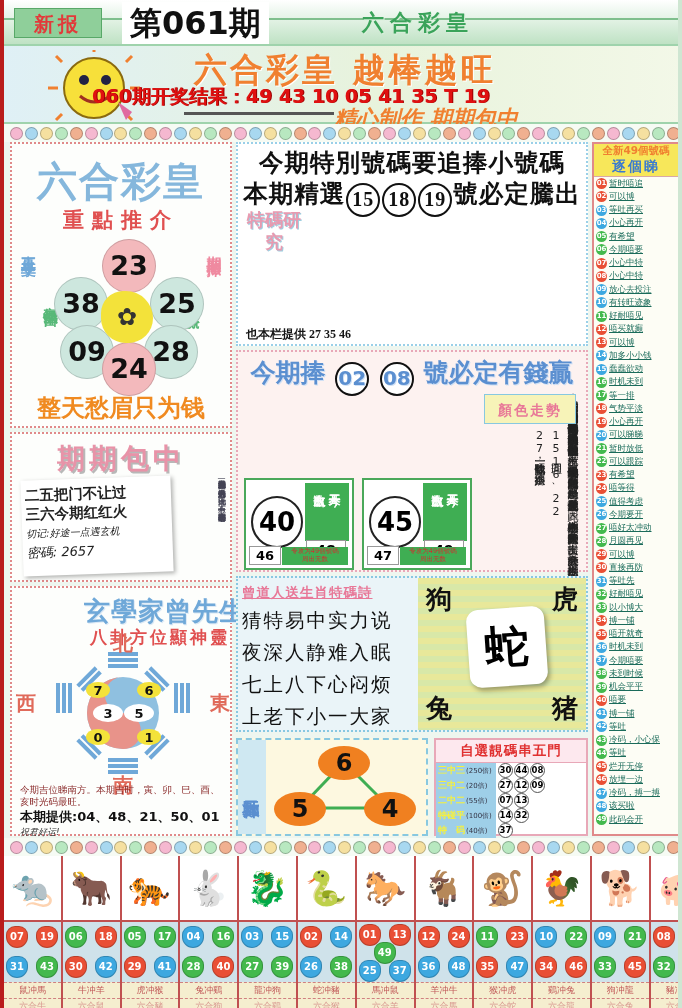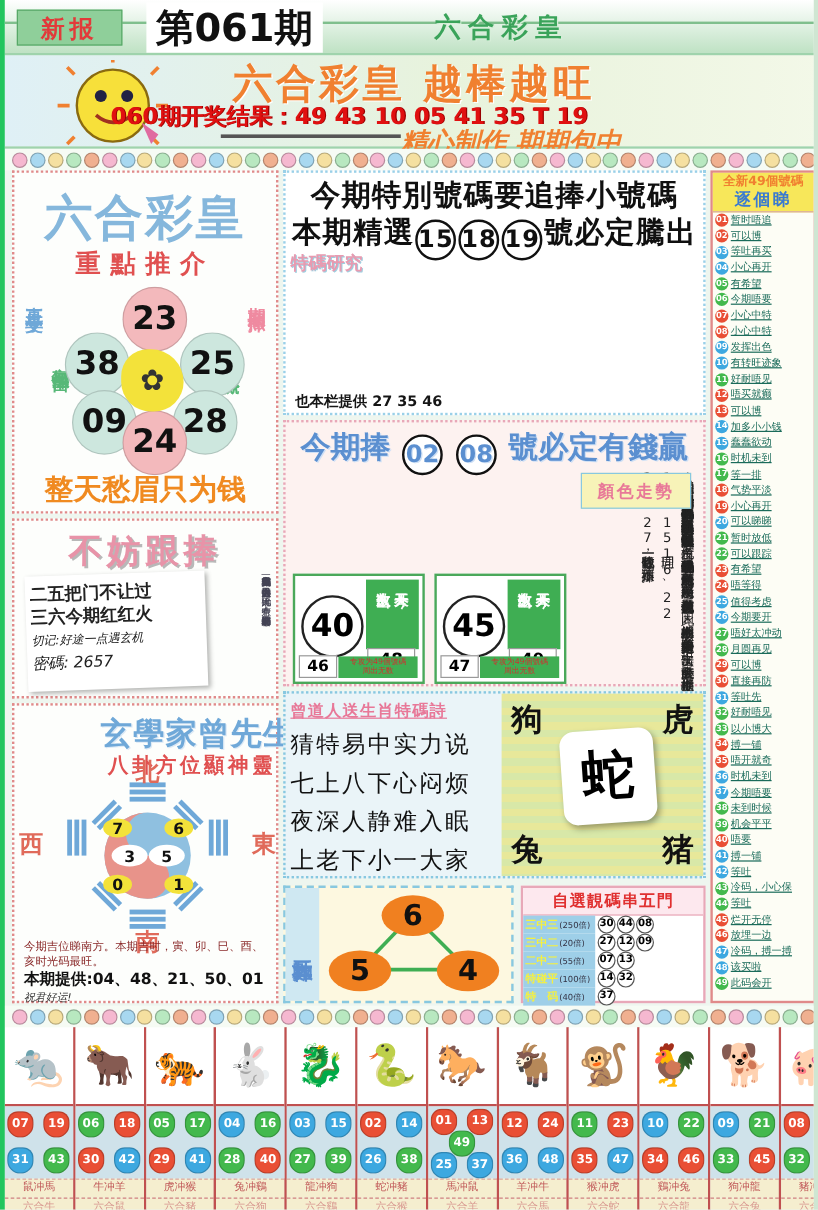--- a/index.html
+++ b/index.html
@@ -1,18 +1,18 @@
 <!DOCTYPE html>
 <html><head>
 <meta charset="utf-8">
 <style>
   html,body{margin:0;padding:0;}
   body{font-family:"DejaVu Sans",sans-serif;background:#dfe9e4;}
   #page{position:relative;width:682px;height:1008px;margin:0 auto;background:#eef6ef;overflow:hidden;
-        border-left:4px solid #22c55e;border-right:4px solid #cfe6d2;box-sizing:border-box;}
+        border-left:4px solid #b91c1c;border-right:4px solid #cfe6d2;box-sizing:border-box;}
   .abs{position:absolute;box-sizing:border-box;}
   .vtext{writing-mode:vertical-rl;text-orientation:upright;}
   
   #topbar{left:0;top:0;width:682px;height:44px;background:linear-gradient(#ffffff,#bfe2c4);}
   #brand-box{left:10px;top:8px;width:88px;height:30px;background:#8fcf9a;color:#e23a3a;font-weight:bold;
              font-size:20px;text-align:center;line-height:30px;letter-spacing:4px;border:1px solid #58a868;}
   #issue-no{left:118px;top:2px;font-size:32px;font-weight:bold;color:#111;background:#fff;padding:0 8px;}
   #masthead{left:358px;top:8px;font-size:22px;font-weight:bold;color:#3aa35a;letter-spacing:6px;
             text-shadow:1px 1px 0 #d7efd9;}
   .topline{height:3px;background:#7fbf8d;}
@@ -55,26 +55,26 @@
   #p-master{left:6px;top:586px;width:222px;height:250px;}
   #master-title{left:16px;top:6px;width:100%;text-align:right;font-size:26px;font-weight:bold;color:#6fa8d8;
                 letter-spacing:1px;text-shadow:1px 1px 0 #dce9f5;}
   #master-sub{left:0;top:38px;width:100%;text-align:right;font-size:17px;color:#e05050;font-weight:bold;letter-spacing:3px;}
   #bagua{left:26px;top:56px;width:170px;height:138px;}
   .dir{position:absolute;font-size:20px;font-weight:bold;color:#e06a5a;}
   #master-note{left:8px;top:196px;width:206px;font-size:9.5px;color:#8a2a2a;line-height:1.3;}
   #master-provide{font-size:13px;color:#111;font-weight:bold;}
   #master-wish{font-size:9px;color:#333;font-style:italic;}
   
-  #p-special{left:232px;top:142px;width:352px;height:204px;border-color:#9ad0e8;background:#fff;}
+  #p-special{left:232px;top:142px;width:352px;height:204px;border-color:#9ad0e8;background:#fff;font-family:Liberation Serif, serif;}
   .headline{text-align:center;font-weight:bold;color:#101010;font-size:24.5px;letter-spacing:1px;line-height:1.25;}
   .circ-num{display:inline-block;width:30px;height:30px;border:2px solid #111;border-radius:50%;background:#fff;
             font-size:20px;line-height:28px;text-align:center;vertical-align:-4px;margin:0 1px;font-weight:bold;}
-  #special-logo{left:4px;top:66px;width:64px;height:44px;font-size:15px;font-weight:bold;color:#e89ab0;
-                text-shadow:1px 1px 0 #9ecfe0;line-height:1.2;text-align:left;}
+  #special-logo{left:4px;top:66px;width:64px;height:44px;font-size:18px;font-weight:bold;color:#e89ab0;
+                text-shadow:1px 1px 0 #9ecfe0;line-height:1.2;text-align:center;}
   #special-body{left:6px;top:66px;width:340px;height:112px;font-size:11px;color:#151515;line-height:1.28;
                 text-align:justify;text-indent:68px;}
   #special-footer{left:8px;top:182px;font-size:12px;color:#151515;font-weight:bold;}
   #p-fortune{left:232px;top:350px;width:352px;height:222px;border-color:#e8a8b8;background:#fdf2f0;}
   #fortune-title{left:0;top:4px;width:100%;text-align:center;font-size:25px;font-weight:bold;color:#5b8fd0;
                  text-shadow:1px 1px 0 #cfe0f5;}
   #fortune-vtext{right:6px;top:40px;width:252px;height:172px;font-size:11px;color:#222;line-height:1.5;}
   #fortune-badge{right:10px;top:42px;width:92px;height:30px;background:#f7f3b8;border:1px solid #88c8e0;
                  color:#e87898;font-weight:bold;font-size:14px;text-align:center;line-height:30px;letter-spacing:2px;}
   #sboxes{left:6px;top:126px;display:flex;gap:8px;}
@@ -283,21 +283,21 @@
       <div class="fcirc f-teal" style="left:98px;top:38px;">25</div>
       <div class="fcirc f-teal" style="left:8px;top:86px;">09</div>
       <div class="fcirc f-teal" style="left:92px;top:86px;">28</div>
       <div class="fcirc f-pink" style="left:50px;top:103px;">24</div>
       <div id="fcenter">✿</div>
     </div>
     <div id="rec-footer" class="abs">整天愁眉只为钱</div>
   </div>
 
   <div id="p-insider" class="panel abs">
-    <div id="insider-title" class="abs">不妨跟捧</div>
+    <div id="insider-title" class="abs">期期包中</div>
     <div id="insider-note" class="abs">
       <div class="n-big">二五把门不让过</div>
       <div class="n-big">三六今期红红火</div>
       <div class="n-small">切记:好途一点遇玄机</div>
       <div class="n-small" style="font-size:13px;">密碼: 2657</div>
     </div>
     <div id="insider-side" class="vtext abs">本辑真码乃曾道人多年相交好友—香港马会之内部人士提供，准确无比，十有八中，诸位彩民朋友要细心加倍。</div>
   </div>
 
   <div id="p-master" class="panel abs">
@@ -418,22 +418,22 @@
             <div>周出无数</div>
           </div>
         </div>
       </div>
   </div>
 
   <div id="p-poem" class="panel abs">
     <div id="poem-left">
       <div id="poem-title">曾道人送生肖特碼詩</div>
       <div class="poem-line">猜特易中实力说</div>
+      <div class="poem-line">夜深人静难入眠</div>
       <div class="poem-line">七上八下心闷烦</div>
-      <div class="poem-line">夜深人静难入眠</div>
       <div class="poem-line">上老下小一大家</div>
     </div>
     <div id="poem-right">
       <div class="zcorner" style="left:8px;top:4px;">狗</div>
       <div class="zcorner" style="right:8px;top:4px;">虎</div>
       <div class="zcorner" style="left:8px;bottom:4px;">兔</div>
       <div class="zcorner" style="right:8px;bottom:4px;">猪</div>
       <div id="zcenter">蛇</div>
     </div>
   </div>
@@ -529,21 +529,21 @@
         <div class="rp-row">
           <span class="rp-ball c-red">07</span>
           <span class="rp-text">小心中特</span>
         </div>
         <div class="rp-row">
           <span class="rp-ball c-red">08</span>
           <span class="rp-text">小心中特</span>
         </div>
         <div class="rp-row">
           <span class="rp-ball c-blue">09</span>
-          <span class="rp-text">发挥出色</span>
+          <span class="rp-text">放心去投注</span>
         </div>
         <div class="rp-row">
           <span class="rp-ball c-blue">10</span>
           <span class="rp-text">有转旺迹象</span>
         </div>
         <div class="rp-row">
           <span class="rp-ball c-green">11</span>
           <span class="rp-text">好耐唔见</span>
         </div>
         <div class="rp-row">

